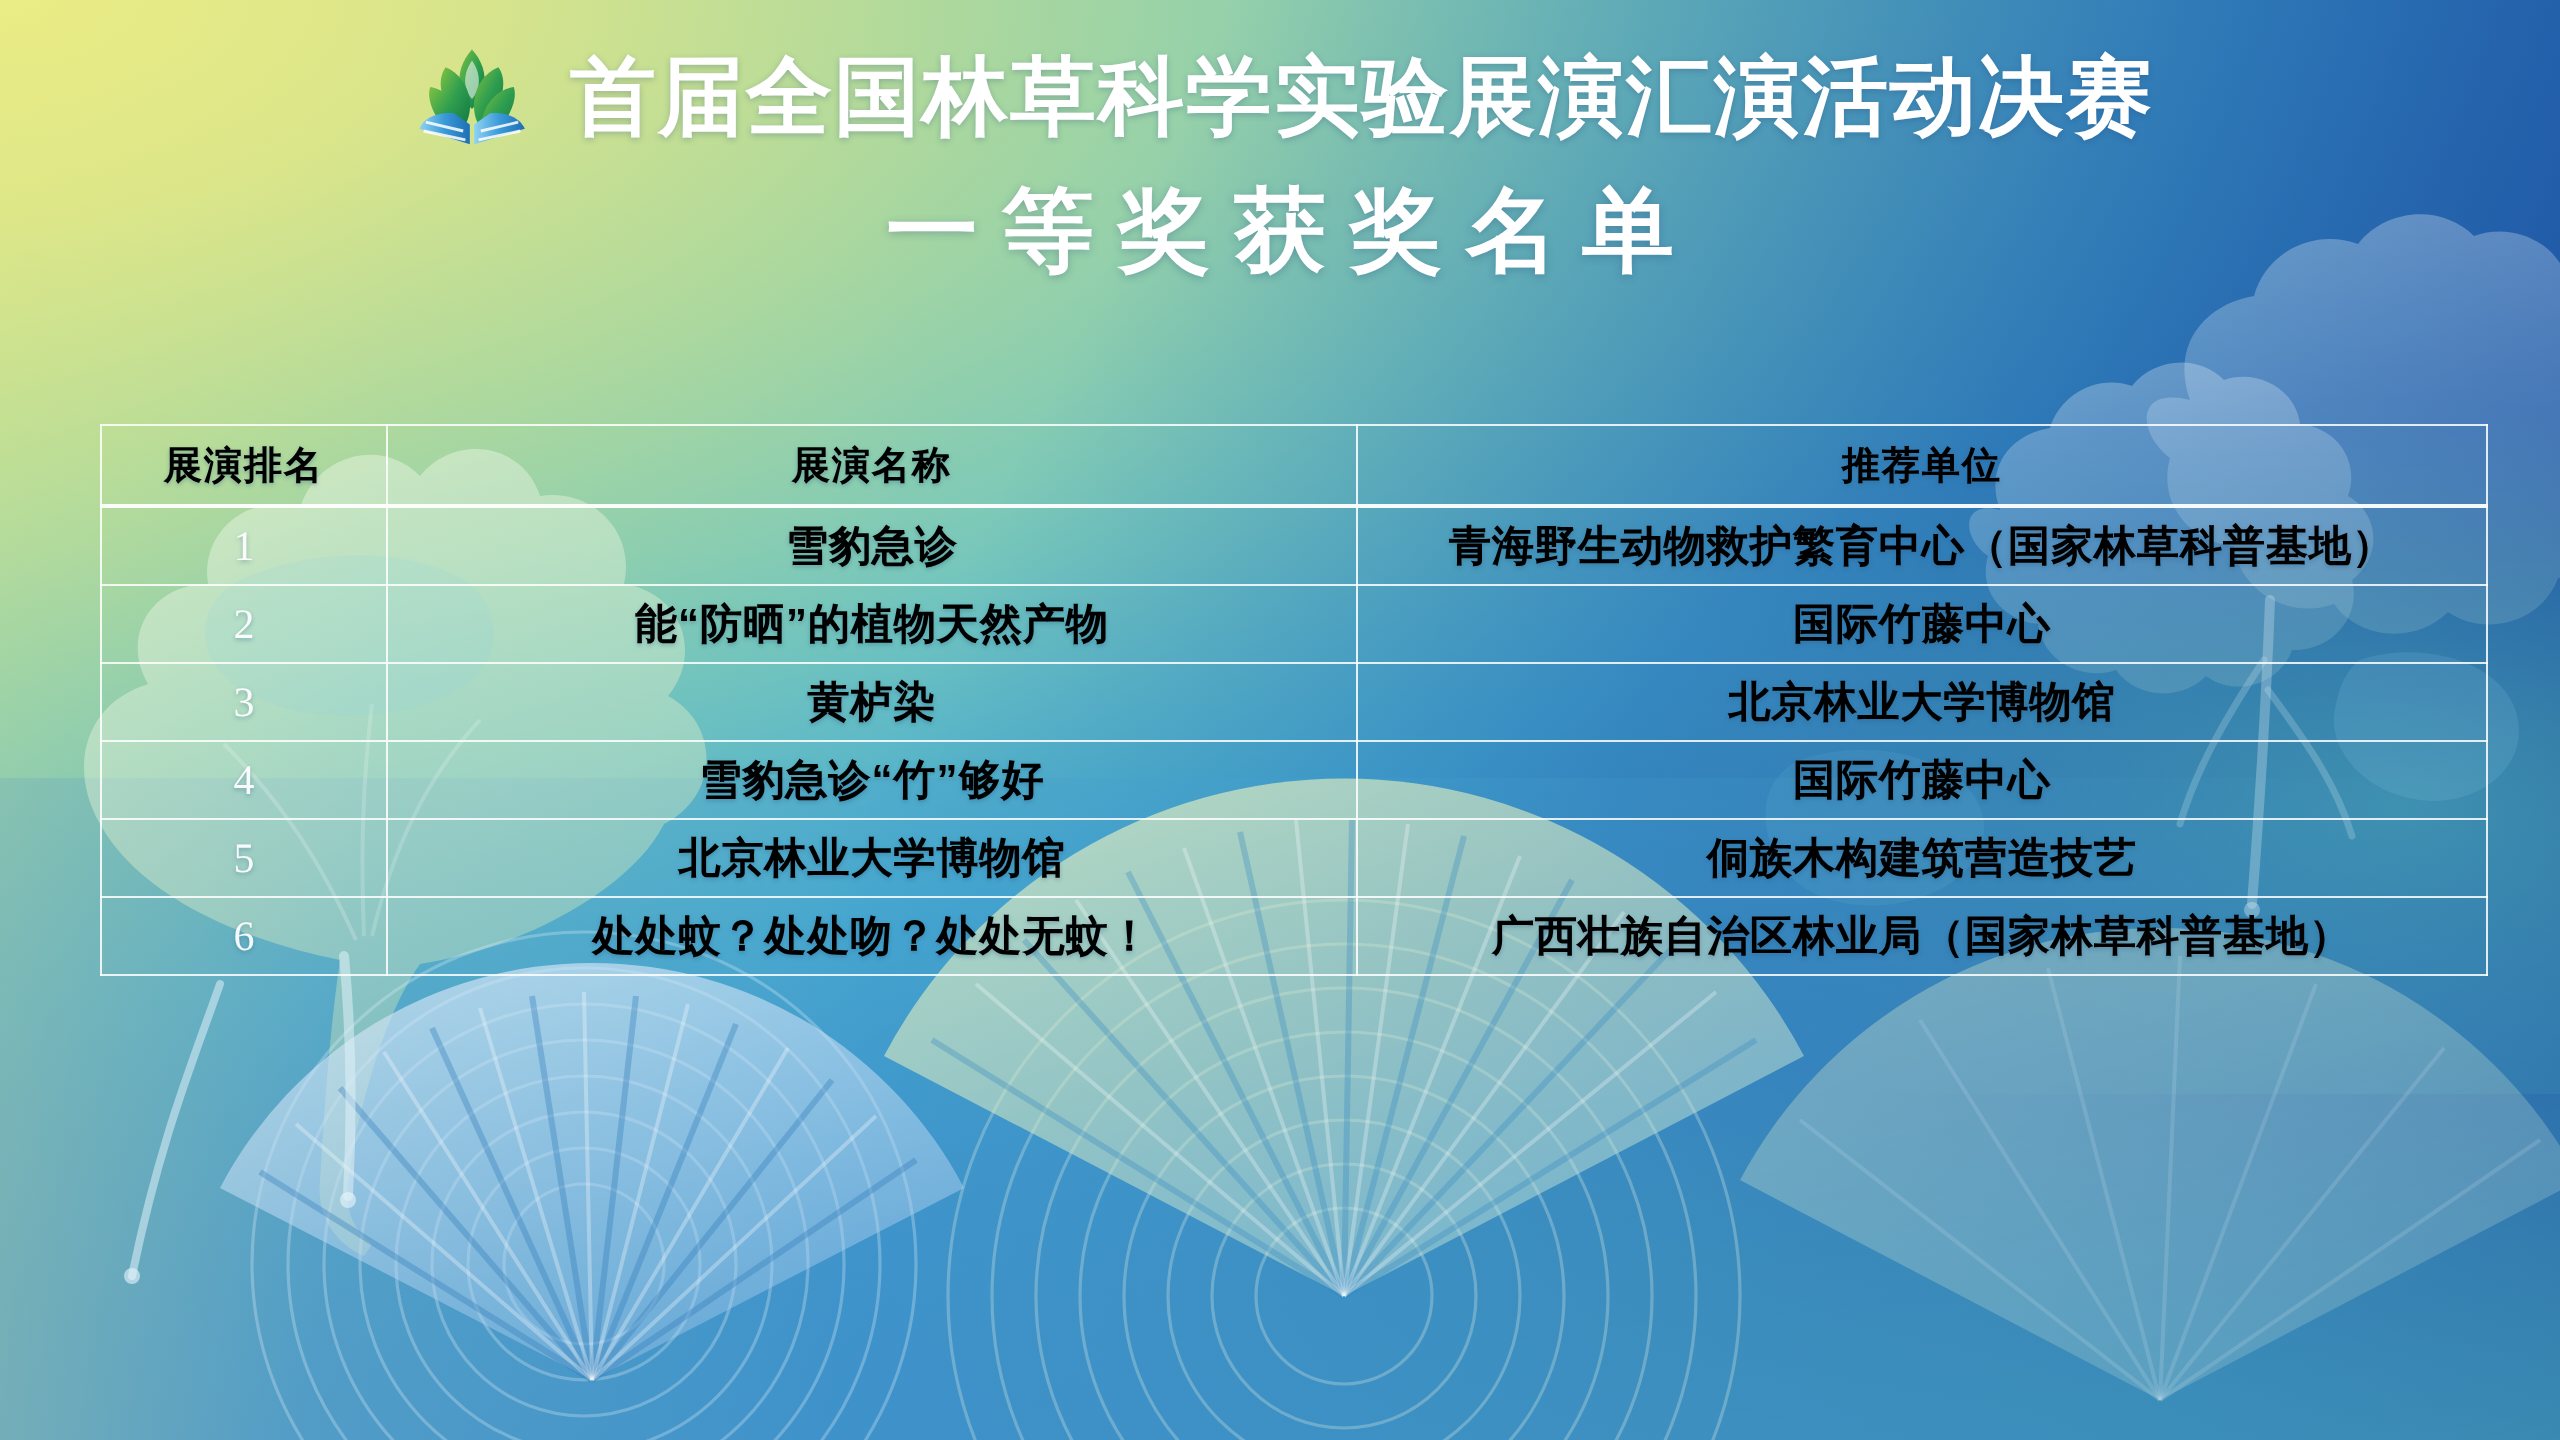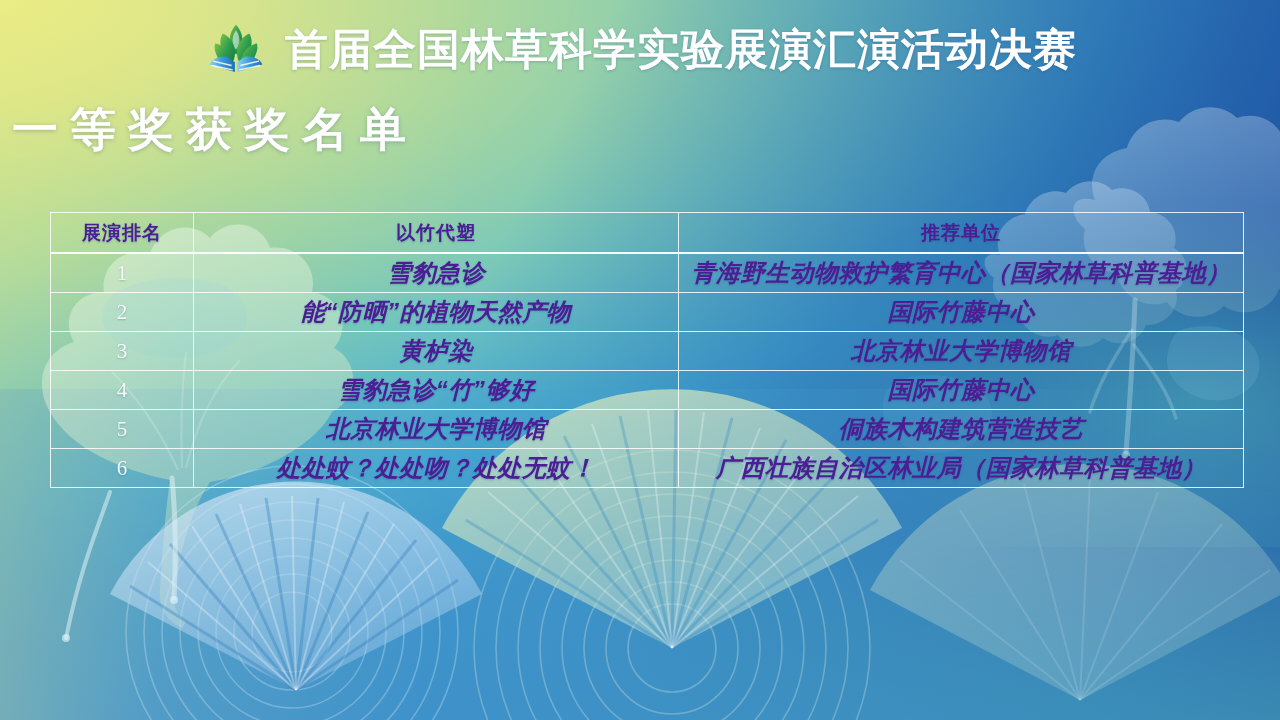--- a/index.html
+++ b/index.html
@@ -28,52 +28,52 @@
     background:radial-gradient(70% 80% at 90% 60%, rgba(86,186,176,.55) 0%, rgba(86,186,176,0) 70%);
   }
   .bg-vignette{position:absolute;inset:0;
     background:linear-gradient(95deg, rgba(232,236,130,.40) 0%, rgba(220,232,140,.12) 16%, rgba(0,0,0,0) 36%);
   }
 
   
   .deco{position:absolute;inset:0;width:1280px;height:720px;pointer-events:none;}
 
   
-  .header{position:absolute;left:0;top:18px;width:1280px;text-align:left;}
+  .header{position:absolute;left:0;top:18px;width:1280px;text-align:center;}
   .title-row{display:flex;align-items:center;justify-content:center;gap:16px;height:62px;}
   .logo{width:66px;height:56px;flex:0 0 auto;}
   .title-main{
     font-size:43px;line-height:56px;color:#ffffff;font-weight:700;
     letter-spacing:1px;white-space:nowrap;
     text-shadow:0 1px 3px rgba(30,70,120,.28);
   }
   .title-sub{
-    margin-top:18px;font-size:46px;line-height:62px;color:#ffffff;font-weight:700;
+    margin-top:4px;font-size:46px;line-height:62px;color:#ffffff;font-weight:700;
     letter-spacing:12px;text-indent:12px;white-space:nowrap;
     text-shadow:0 1px 4px rgba(30,70,120,.30);
   }
 
   
   .table-wrap{position:absolute;left:50px;top:212px;width:1193px;}
   table.list{border-collapse:collapse;width:100%;table-layout:fixed;}
   table.list td,table.list th{
     border:1px solid rgba(255,255,255,.85);
-    color:#4c1d95;text-align:center;vertical-align:middle;
+    color:#000000;text-align:center;vertical-align:middle;
     padding:0;height:38px;
     text-shadow:0 1px 2px rgba(40,90,130,.35);
   }
   table.list th{
     font-size:19px;font-weight:700;height:39px;letter-spacing:1px;
   }
   table.list td.rank{
     font-size:21px;font-weight:400;color:rgba(255,255,255,.93);
     font-family:"Liberation Serif","DejaVu Serif",serif;
   }
   table.list td.name,table.list td.unit{
-    font-size:24px;font-weight:700;letter-spacing:.5px;font-style:italic;
+    font-size:21px;font-weight:700;letter-spacing:.5px;
   }
   col.c-rank{width:143px;}
   col.c-name{width:485px;}
   col.c-unit{width:565px;}
   thead tr{border-bottom:2px solid #fff;}
   table.list thead th{border-bottom:2px solid rgba(255,255,255,.95);}
 </style>
 </head>
 <body>
 
@@ -317,21 +317,21 @@
   <div class="table-wrap">
     <table class="list">
       <colgroup>
         <col class="c-rank">
           <col class="c-name">
           <col class="c-unit">
       </colgroup>
       <thead>
         <tr>
           <th>展演排名</th>
-          <th>以竹代塑</th>
+          <th>展演名称</th>
           <th>推荐单位</th>
         </tr>
       </thead>
       <tbody>
         <tr>
           <td class="rank">1</td>
           <td class="name">雪豹急诊</td>
           <td class="unit">青海野生动物救护繁育中心（国家林草科普基地）</td>
         </tr>
         <tr>

